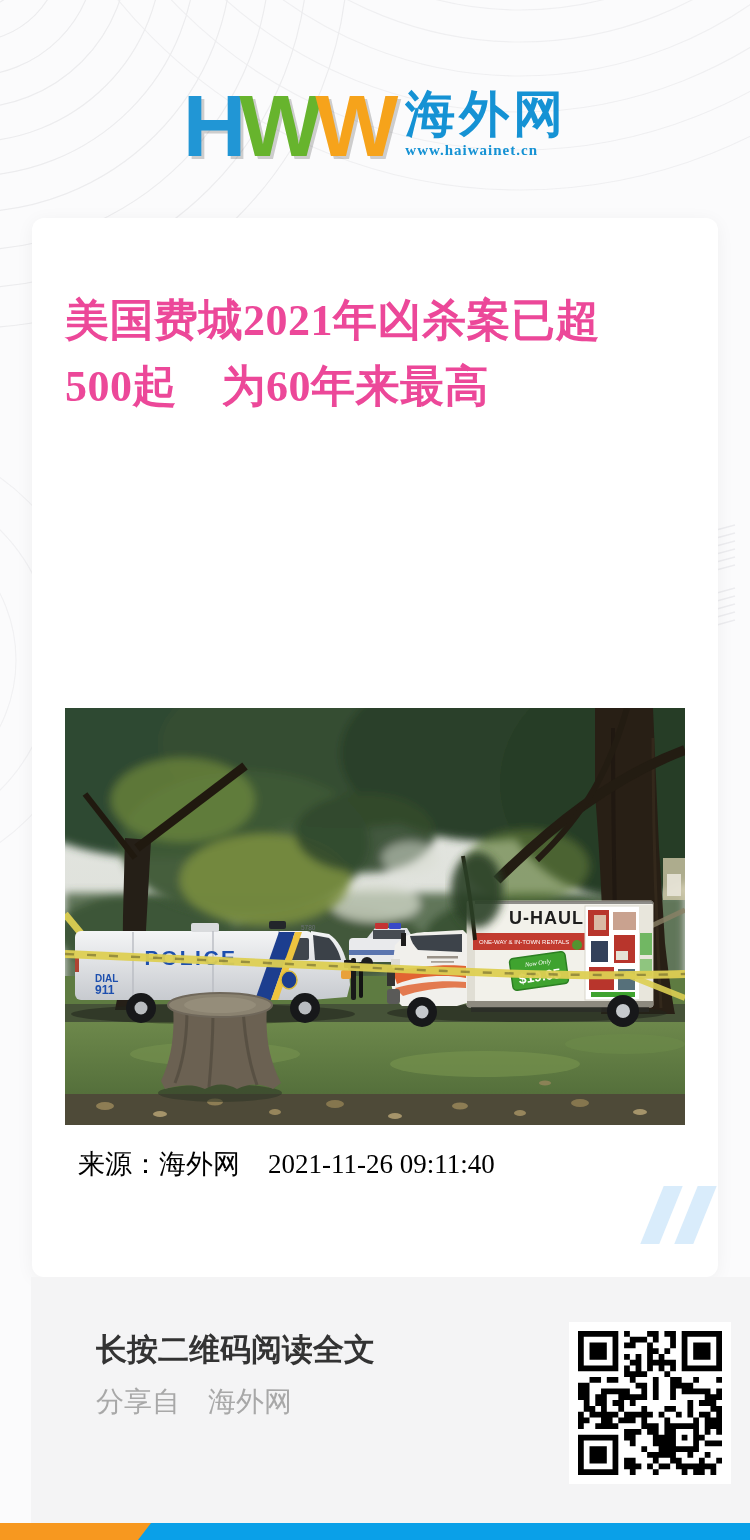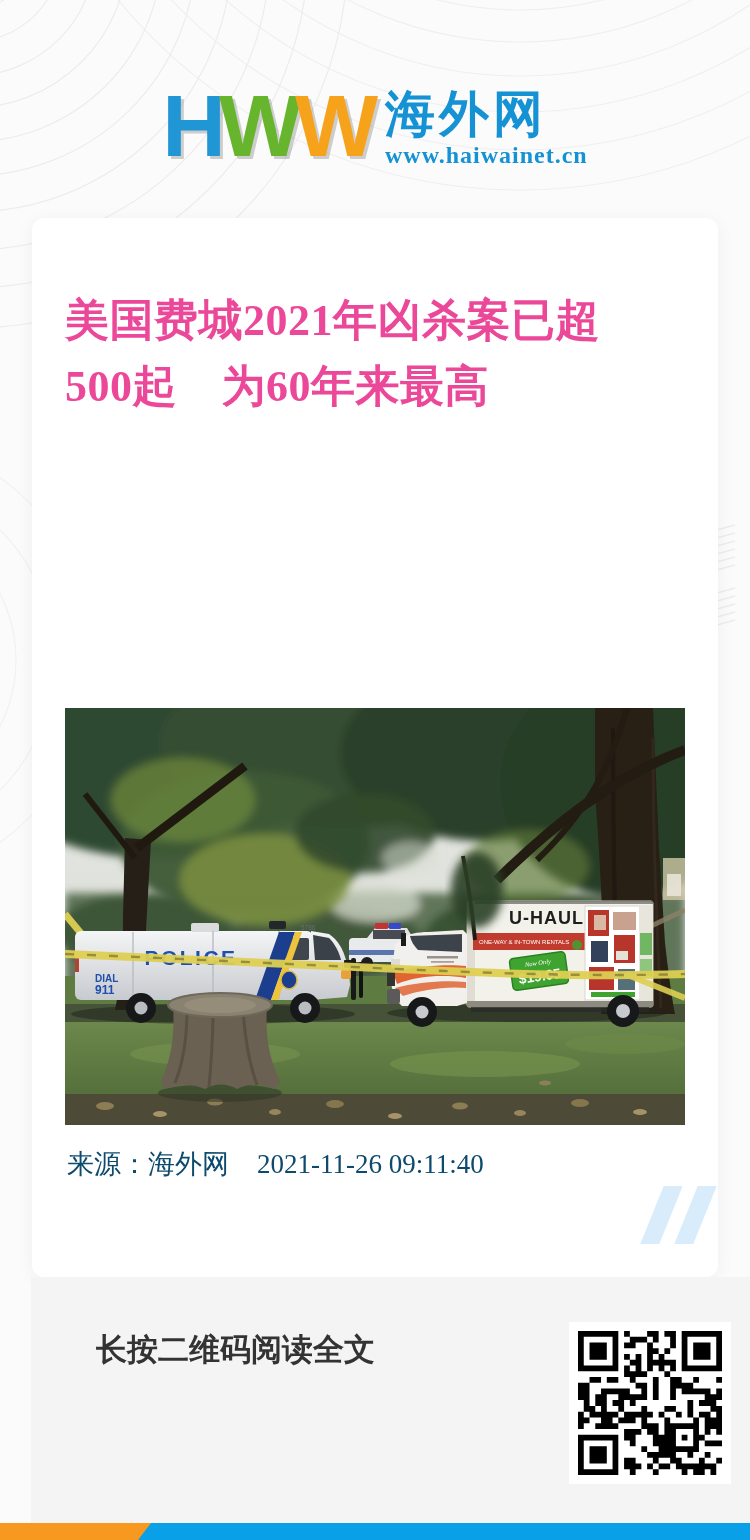--- a/index.html
+++ b/index.html
@@ -11,33 +11,33 @@
   .logo-row{position:absolute;left:0;top:84px;width:750px;display:flex;
             justify-content:center;align-items:flex-start;gap:14px;z-index:2;}
   .logo-letters{display:flex;font-family:"Liberation Sans","DejaVu Sans",sans-serif;
                 font-weight:900;font-size:88px;line-height:84px;letter-spacing:-7px;
                 text-shadow:3px 3px 0 rgba(40,40,40,.22);}
   .letter-h{color:#2196d5;}
   .letter-w1{color:#67b42d;}
   .letter-w2{color:#f6a31b;}
   .logo-text{display:flex;flex-direction:column;align-items:flex-start;padding-top:4px;}
   .site-name{font-size:50px;line-height:52px;font-weight:700;color:#1592d4;letter-spacing:4px;}
-  .site-url{font-size:24px;font-weight:700;color:#1592d4;letter-spacing:1px;margin-top:2px;
+  .site-url{font-size:15px;font-weight:700;color:#1592d4;letter-spacing:1px;margin-top:2px;
             font-family:"Liberation Serif","DejaVu Serif",serif;}
 
   
   .card{position:absolute;left:32px;top:218px;width:686px;height:1059px;background:#ffffff;
         border-radius:12px;box-shadow:0 3px 18px rgba(0,0,0,.05);z-index:1;}
   .article-title{position:absolute;left:33px;top:70px;width:624px;
                  font-size:44px;line-height:66px;font-weight:700;color:#ec4899;
                  white-space:pre-line;letter-spacing:.5px;}
   .article-body{position:absolute;left:33px;top:220px;width:626px;
                 font-size:33px;line-height:52px;color:#4e4e4e;white-space:pre-line;}
   .article-photo{position:absolute;left:33px;top:490px;width:620px;height:417px;overflow:hidden;}
-  .source-row{position:absolute;left:35px;top:928px;font-size:27px;color:#0c4a6e;}
+  .source-row{position:absolute;left:46px;top:928px;font-size:27px;color:#000000;}
   .source-time{margin-left:28px;}
   .quote-mark{position:absolute;left:612px;top:968px;width:86px;height:58px;}
   .quote-bar{position:absolute;top:0;width:19px;height:58px;background:#d9ecfb;
              transform:skewX(-22deg);}
   .quote-bar.b1{left:8px;} .quote-bar.b2{left:42px;}
 
   
   .footer{position:absolute;left:0;top:1277px;width:750px;height:246px;background:#f4f4f5;z-index:1;margin-left:31px;}
   .footer-cta{position:absolute;left:65px;top:52px;font-size:31px;font-weight:700;color:#333333;}
   .footer-share{position:absolute;left:65px;top:106px;font-size:28px;color:#a8a8a8;}
@@ -293,20 +293,21 @@
   </div>
 
   <div class="quote-mark">
     <div class="quote-bar b1"></div>
       <div class="quote-bar b2"></div>
   </div>
 </div>
 
 <div class="footer">
   <div class="footer-cta">长按二维码阅读全文</div>
+  <div class="footer-share">分享自　海外网</div>
   <div class="qr-box">
     <svg id="qr-svg" width="162" height="162" viewBox="0 0 162 162">
         <path d="M9.00,9.00h5.76v5.76h-5.76zM14.76,9.00h5.76v5.76h-5.76zM20.52,9.00h5.76v5.76h-5.76zM26.28,9.00h5.76v5.76h-5.76zM32.04,9.00h5.76v5.76h-5.76zM37.80,9.00h5.76v5.76h-5.76zM43.56,9.00h5.76v5.76h-5.76zM55.08,9.00h5.76v5.76h-5.76zM78.12,9.00h5.76v5.76h-5.76zM83.88,9.00h5.76v5.76h-5.76zM95.40,9.00h5.76v5.76h-5.76zM101.16,9.00h5.76v5.76h-5.76zM112.68,9.00h5.76v5.76h-5.76zM118.44,9.00h5.76v5.76h-5.76zM124.20,9.00h5.76v5.76h-5.76zM129.96,9.00h5.76v5.76h-5.76zM135.72,9.00h5.76v5.76h-5.76zM141.48,9.00h5.76v5.76h-5.76zM147.24,9.00h5.76v5.76h-5.76zM9.00,14.76h5.76v5.76h-5.76zM43.56,14.76h5.76v5.76h-5.76zM60.84,14.76h5.76v5.76h-5.76zM66.60,14.76h5.76v5.76h-5.76zM72.36,14.76h5.76v5.76h-5.76zM83.88,14.76h5.76v5.76h-5.76zM101.16,14.76h5.76v5.76h-5.76zM112.68,14.76h5.76v5.76h-5.76zM147.24,14.76h5.76v5.76h-5.76zM9.00,20.52h5.76v5.76h-5.76zM20.52,20.52h5.76v5.76h-5.76zM26.28,20.52h5.76v5.76h-5.76zM32.04,20.52h5.76v5.76h-5.76zM43.56,20.52h5.76v5.76h-5.76zM55.08,20.52h5.76v5.76h-5.76zM60.84,20.52h5.76v5.76h-5.76zM78.12,20.52h5.76v5.76h-5.76zM101.16,20.52h5.76v5.76h-5.76zM112.68,20.52h5.76v5.76h-5.76zM124.20,20.52h5.76v5.76h-5.76zM129.96,20.52h5.76v5.76h-5.76zM135.72,20.52h5.76v5.76h-5.76zM147.24,20.52h5.76v5.76h-5.76zM9.00,26.28h5.76v5.76h-5.76zM20.52,26.28h5.76v5.76h-5.76zM26.28,26.28h5.76v5.76h-5.76zM32.04,26.28h5.76v5.76h-5.76zM43.56,26.28h5.76v5.76h-5.76zM78.12,26.28h5.76v5.76h-5.76zM83.88,26.28h5.76v5.76h-5.76zM95.40,26.28h5.76v5.76h-5.76zM112.68,26.28h5.76v5.76h-5.76zM124.20,26.28h5.76v5.76h-5.76zM129.96,26.28h5.76v5.76h-5.76zM135.72,26.28h5.76v5.76h-5.76zM147.24,26.28h5.76v5.76h-5.76zM9.00,32.04h5.76v5.76h-5.76zM20.52,32.04h5.76v5.76h-5.76zM26.28,32.04h5.76v5.76h-5.76zM32.04,32.04h5.76v5.76h-5.76zM43.56,32.04h5.76v5.76h-5.76zM55.08,32.04h5.76v5.76h-5.76zM66.60,32.04h5.76v5.76h-5.76zM78.12,32.04h5.76v5.76h-5.76zM89.64,32.04h5.76v5.76h-5.76zM112.68,32.04h5.76v5.76h-5.76zM124.20,32.04h5.76v5.76h-5.76zM129.96,32.04h5.76v5.76h-5.76zM135.72,32.04h5.76v5.76h-5.76zM147.24,32.04h5.76v5.76h-5.76zM9.00,37.80h5.76v5.76h-5.76zM43.56,37.80h5.76v5.76h-5.76zM60.84,37.80h5.76v5.76h-5.76zM66.60,37.80h5.76v5.76h-5.76zM78.12,37.80h5.76v5.76h-5.76zM83.88,37.80h5.76v5.76h-5.76zM89.64,37.80h5.76v5.76h-5.76zM95.40,37.80h5.76v5.76h-5.76zM101.16,37.80h5.76v5.76h-5.76zM112.68,37.80h5.76v5.76h-5.76zM147.24,37.80h5.76v5.76h-5.76zM9.00,43.56h5.76v5.76h-5.76zM14.76,43.56h5.76v5.76h-5.76zM20.52,43.56h5.76v5.76h-5.76zM26.28,43.56h5.76v5.76h-5.76zM32.04,43.56h5.76v5.76h-5.76zM37.80,43.56h5.76v5.76h-5.76zM43.56,43.56h5.76v5.76h-5.76zM55.08,43.56h5.76v5.76h-5.76zM66.60,43.56h5.76v5.76h-5.76zM78.12,43.56h5.76v5.76h-5.76zM89.64,43.56h5.76v5.76h-5.76zM101.16,43.56h5.76v5.76h-5.76zM112.68,43.56h5.76v5.76h-5.76zM118.44,43.56h5.76v5.76h-5.76zM124.20,43.56h5.76v5.76h-5.76zM129.96,43.56h5.76v5.76h-5.76zM135.72,43.56h5.76v5.76h-5.76zM141.48,43.56h5.76v5.76h-5.76zM147.24,43.56h5.76v5.76h-5.76zM55.08,49.32h5.76v5.76h-5.76zM60.84,49.32h5.76v5.76h-5.76zM66.60,49.32h5.76v5.76h-5.76zM72.36,49.32h5.76v5.76h-5.76zM95.40,49.32h5.76v5.76h-5.76zM20.52,55.08h5.76v5.76h-5.76zM26.28,55.08h5.76v5.76h-5.76zM37.80,55.08h5.76v5.76h-5.76zM43.56,55.08h5.76v5.76h-5.76zM60.84,55.08h5.76v5.76h-5.76zM83.88,55.08h5.76v5.76h-5.76zM101.16,55.08h5.76v5.76h-5.76zM106.92,55.08h5.76v5.76h-5.76zM124.20,55.08h5.76v5.76h-5.76zM147.24,55.08h5.76v5.76h-5.76zM9.00,60.84h5.76v5.76h-5.76zM14.76,60.84h5.76v5.76h-5.76zM66.60,60.84h5.76v5.76h-5.76zM72.36,60.84h5.76v5.76h-5.76zM83.88,60.84h5.76v5.76h-5.76zM101.16,60.84h5.76v5.76h-5.76zM106.92,60.84h5.76v5.76h-5.76zM112.68,60.84h5.76v5.76h-5.76zM118.44,60.84h5.76v5.76h-5.76zM9.00,66.60h5.76v5.76h-5.76zM14.76,66.60h5.76v5.76h-5.76zM32.04,66.60h5.76v5.76h-5.76zM37.80,66.60h5.76v5.76h-5.76zM43.56,66.60h5.76v5.76h-5.76zM49.32,66.60h5.76v5.76h-5.76zM55.08,66.60h5.76v5.76h-5.76zM72.36,66.60h5.76v5.76h-5.76zM83.88,66.60h5.76v5.76h-5.76zM101.16,66.60h5.76v5.76h-5.76zM112.68,66.60h5.76v5.76h-5.76zM118.44,66.60h5.76v5.76h-5.76zM124.20,66.60h5.76v5.76h-5.76zM129.96,66.60h5.76v5.76h-5.76zM135.72,66.60h5.76v5.76h-5.76zM147.24,66.60h5.76v5.76h-5.76zM9.00,72.36h5.76v5.76h-5.76zM14.76,72.36h5.76v5.76h-5.76zM26.28,72.36h5.76v5.76h-5.76zM32.04,72.36h5.76v5.76h-5.76zM49.32,72.36h5.76v5.76h-5.76zM55.08,72.36h5.76v5.76h-5.76zM60.84,72.36h5.76v5.76h-5.76zM66.60,72.36h5.76v5.76h-5.76zM72.36,72.36h5.76v5.76h-5.76zM83.88,72.36h5.76v5.76h-5.76zM101.16,72.36h5.76v5.76h-5.76zM135.72,72.36h5.76v5.76h-5.76zM141.48,72.36h5.76v5.76h-5.76zM147.24,72.36h5.76v5.76h-5.76zM14.76,78.12h5.76v5.76h-5.76zM26.28,78.12h5.76v5.76h-5.76zM32.04,78.12h5.76v5.76h-5.76zM43.56,78.12h5.76v5.76h-5.76zM49.32,78.12h5.76v5.76h-5.76zM60.84,78.12h5.76v5.76h-5.76zM118.44,78.12h5.76v5.76h-5.76zM129.96,78.12h5.76v5.76h-5.76zM135.72,78.12h5.76v5.76h-5.76zM141.48,78.12h5.76v5.76h-5.76zM14.76,83.88h5.76v5.76h-5.76zM20.52,83.88h5.76v5.76h-5.76zM32.04,83.88h5.76v5.76h-5.76zM49.32,83.88h5.76v5.76h-5.76zM72.36,83.88h5.76v5.76h-5.76zM95.40,83.88h5.76v5.76h-5.76zM101.16,83.88h5.76v5.76h-5.76zM118.44,83.88h5.76v5.76h-5.76zM141.48,83.88h5.76v5.76h-5.76zM147.24,83.88h5.76v5.76h-5.76zM9.00,89.64h5.76v5.76h-5.76zM20.52,89.64h5.76v5.76h-5.76zM26.28,89.64h5.76v5.76h-5.76zM32.04,89.64h5.76v5.76h-5.76zM37.80,89.64h5.76v5.76h-5.76zM43.56,89.64h5.76v5.76h-5.76zM55.08,89.64h5.76v5.76h-5.76zM60.84,89.64h5.76v5.76h-5.76zM66.60,89.64h5.76v5.76h-5.76zM72.36,89.64h5.76v5.76h-5.76zM78.12,89.64h5.76v5.76h-5.76zM89.64,89.64h5.76v5.76h-5.76zM106.92,89.64h5.76v5.76h-5.76zM118.44,89.64h5.76v5.76h-5.76zM129.96,89.64h5.76v5.76h-5.76zM135.72,89.64h5.76v5.76h-5.76zM147.24,89.64h5.76v5.76h-5.76zM9.00,95.40h5.76v5.76h-5.76zM14.76,95.40h5.76v5.76h-5.76zM32.04,95.40h5.76v5.76h-5.76zM37.80,95.40h5.76v5.76h-5.76zM49.32,95.40h5.76v5.76h-5.76zM55.08,95.40h5.76v5.76h-5.76zM60.84,95.40h5.76v5.76h-5.76zM72.36,95.40h5.76v5.76h-5.76zM95.40,95.40h5.76v5.76h-5.76zM124.20,95.40h5.76v5.76h-5.76zM135.72,95.40h5.76v5.76h-5.76zM141.48,95.40h5.76v5.76h-5.76zM147.24,95.40h5.76v5.76h-5.76zM9.00,101.16h5.76v5.76h-5.76zM26.28,101.16h5.76v5.76h-5.76zM32.04,101.16h5.76v5.76h-5.76zM37.80,101.16h5.76v5.76h-5.76zM43.56,101.16h5.76v5.76h-5.76zM72.36,101.16h5.76v5.76h-5.76zM78.12,101.16h5.76v5.76h-5.76zM83.88,101.16h5.76v5.76h-5.76zM95.40,101.16h5.76v5.76h-5.76zM101.16,101.16h5.76v5.76h-5.76zM106.92,101.16h5.76v5.76h-5.76zM112.68,101.16h5.76v5.76h-5.76zM118.44,101.16h5.76v5.76h-5.76zM124.20,101.16h5.76v5.76h-5.76zM135.72,101.16h5.76v5.76h-5.76zM141.48,101.16h5.76v5.76h-5.76zM147.24,101.16h5.76v5.76h-5.76zM55.08,106.92h5.76v5.76h-5.76zM60.84,106.92h5.76v5.76h-5.76zM66.60,106.92h5.76v5.76h-5.76zM78.12,106.92h5.76v5.76h-5.76zM83.88,106.92h5.76v5.76h-5.76zM95.40,106.92h5.76v5.76h-5.76zM101.16,106.92h5.76v5.76h-5.76zM124.20,106.92h5.76v5.76h-5.76zM135.72,106.92h5.76v5.76h-5.76zM147.24,106.92h5.76v5.76h-5.76zM9.00,112.68h5.76v5.76h-5.76zM14.76,112.68h5.76v5.76h-5.76zM20.52,112.68h5.76v5.76h-5.76zM26.28,112.68h5.76v5.76h-5.76zM32.04,112.68h5.76v5.76h-5.76zM37.80,112.68h5.76v5.76h-5.76zM43.56,112.68h5.76v5.76h-5.76zM55.08,112.68h5.76v5.76h-5.76zM60.84,112.68h5.76v5.76h-5.76zM83.88,112.68h5.76v5.76h-5.76zM89.64,112.68h5.76v5.76h-5.76zM95.40,112.68h5.76v5.76h-5.76zM101.16,112.68h5.76v5.76h-5.76zM112.68,112.68h5.76v5.76h-5.76zM124.20,112.68h5.76v5.76h-5.76zM129.96,112.68h5.76v5.76h-5.76zM9.00,118.44h5.76v5.76h-5.76zM43.56,118.44h5.76v5.76h-5.76zM60.84,118.44h5.76v5.76h-5.76zM83.88,118.44h5.76v5.76h-5.76zM89.64,118.44h5.76v5.76h-5.76zM95.40,118.44h5.76v5.76h-5.76zM101.16,118.44h5.76v5.76h-5.76zM124.20,118.44h5.76v5.76h-5.76zM135.72,118.44h5.76v5.76h-5.76zM141.48,118.44h5.76v5.76h-5.76zM147.24,118.44h5.76v5.76h-5.76zM9.00,124.20h5.76v5.76h-5.76zM20.52,124.20h5.76v5.76h-5.76zM26.28,124.20h5.76v5.76h-5.76zM32.04,124.20h5.76v5.76h-5.76zM43.56,124.20h5.76v5.76h-5.76zM72.36,124.20h5.76v5.76h-5.76zM89.64,124.20h5.76v5.76h-5.76zM95.40,124.20h5.76v5.76h-5.76zM101.16,124.20h5.76v5.76h-5.76zM106.92,124.20h5.76v5.76h-5.76zM112.68,124.20h5.76v5.76h-5.76zM118.44,124.20h5.76v5.76h-5.76zM124.20,124.20h5.76v5.76h-5.76zM9.00,129.96h5.76v5.76h-5.76zM20.52,129.96h5.76v5.76h-5.76zM26.28,129.96h5.76v5.76h-5.76zM32.04,129.96h5.76v5.76h-5.76zM43.56,129.96h5.76v5.76h-5.76zM78.12,129.96h5.76v5.76h-5.76zM83.88,129.96h5.76v5.76h-5.76zM89.64,129.96h5.76v5.76h-5.76zM95.40,129.96h5.76v5.76h-5.76zM101.16,129.96h5.76v5.76h-5.76zM118.44,129.96h5.76v5.76h-5.76zM135.72,129.96h5.76v5.76h-5.76zM9.00,135.72h5.76v5.76h-5.76zM20.52,135.72h5.76v5.76h-5.76zM26.28,135.72h5.76v5.76h-5.76zM32.04,135.72h5.76v5.76h-5.76zM43.56,135.72h5.76v5.76h-5.76zM55.08,135.72h5.76v5.76h-5.76zM60.84,135.72h5.76v5.76h-5.76zM83.88,135.72h5.76v5.76h-5.76zM101.16,135.72h5.76v5.76h-5.76zM106.92,135.72h5.76v5.76h-5.76zM129.96,135.72h5.76v5.76h-5.76zM147.24,135.72h5.76v5.76h-5.76zM9.00,141.48h5.76v5.76h-5.76zM43.56,141.48h5.76v5.76h-5.76zM55.08,141.48h5.76v5.76h-5.76zM60.84,141.48h5.76v5.76h-5.76zM66.60,141.48h5.76v5.76h-5.76zM78.12,141.48h5.76v5.76h-5.76zM89.64,141.48h5.76v5.76h-5.76zM95.40,141.48h5.76v5.76h-5.76zM106.92,141.48h5.76v5.76h-5.76zM112.68,141.48h5.76v5.76h-5.76zM118.44,141.48h5.76v5.76h-5.76zM124.20,141.48h5.76v5.76h-5.76zM129.96,141.48h5.76v5.76h-5.76zM135.72,141.48h5.76v5.76h-5.76zM141.48,141.48h5.76v5.76h-5.76zM9.00,147.24h5.76v5.76h-5.76zM14.76,147.24h5.76v5.76h-5.76zM20.52,147.24h5.76v5.76h-5.76zM26.28,147.24h5.76v5.76h-5.76zM32.04,147.24h5.76v5.76h-5.76zM37.80,147.24h5.76v5.76h-5.76zM43.56,147.24h5.76v5.76h-5.76zM60.84,147.24h5.76v5.76h-5.76zM83.88,147.24h5.76v5.76h-5.76zM112.68,147.24h5.76v5.76h-5.76zM124.20,147.24h5.76v5.76h-5.76zM129.96,147.24h5.76v5.76h-5.76zM141.48,147.24h5.76v5.76h-5.76z" fill="#000000"></path>
       </svg>
   </div>
 </div>
 
 <div class="bottom-bar">
   <div class="bar-blue"></div>
   <div class="bar-orange"></div>

